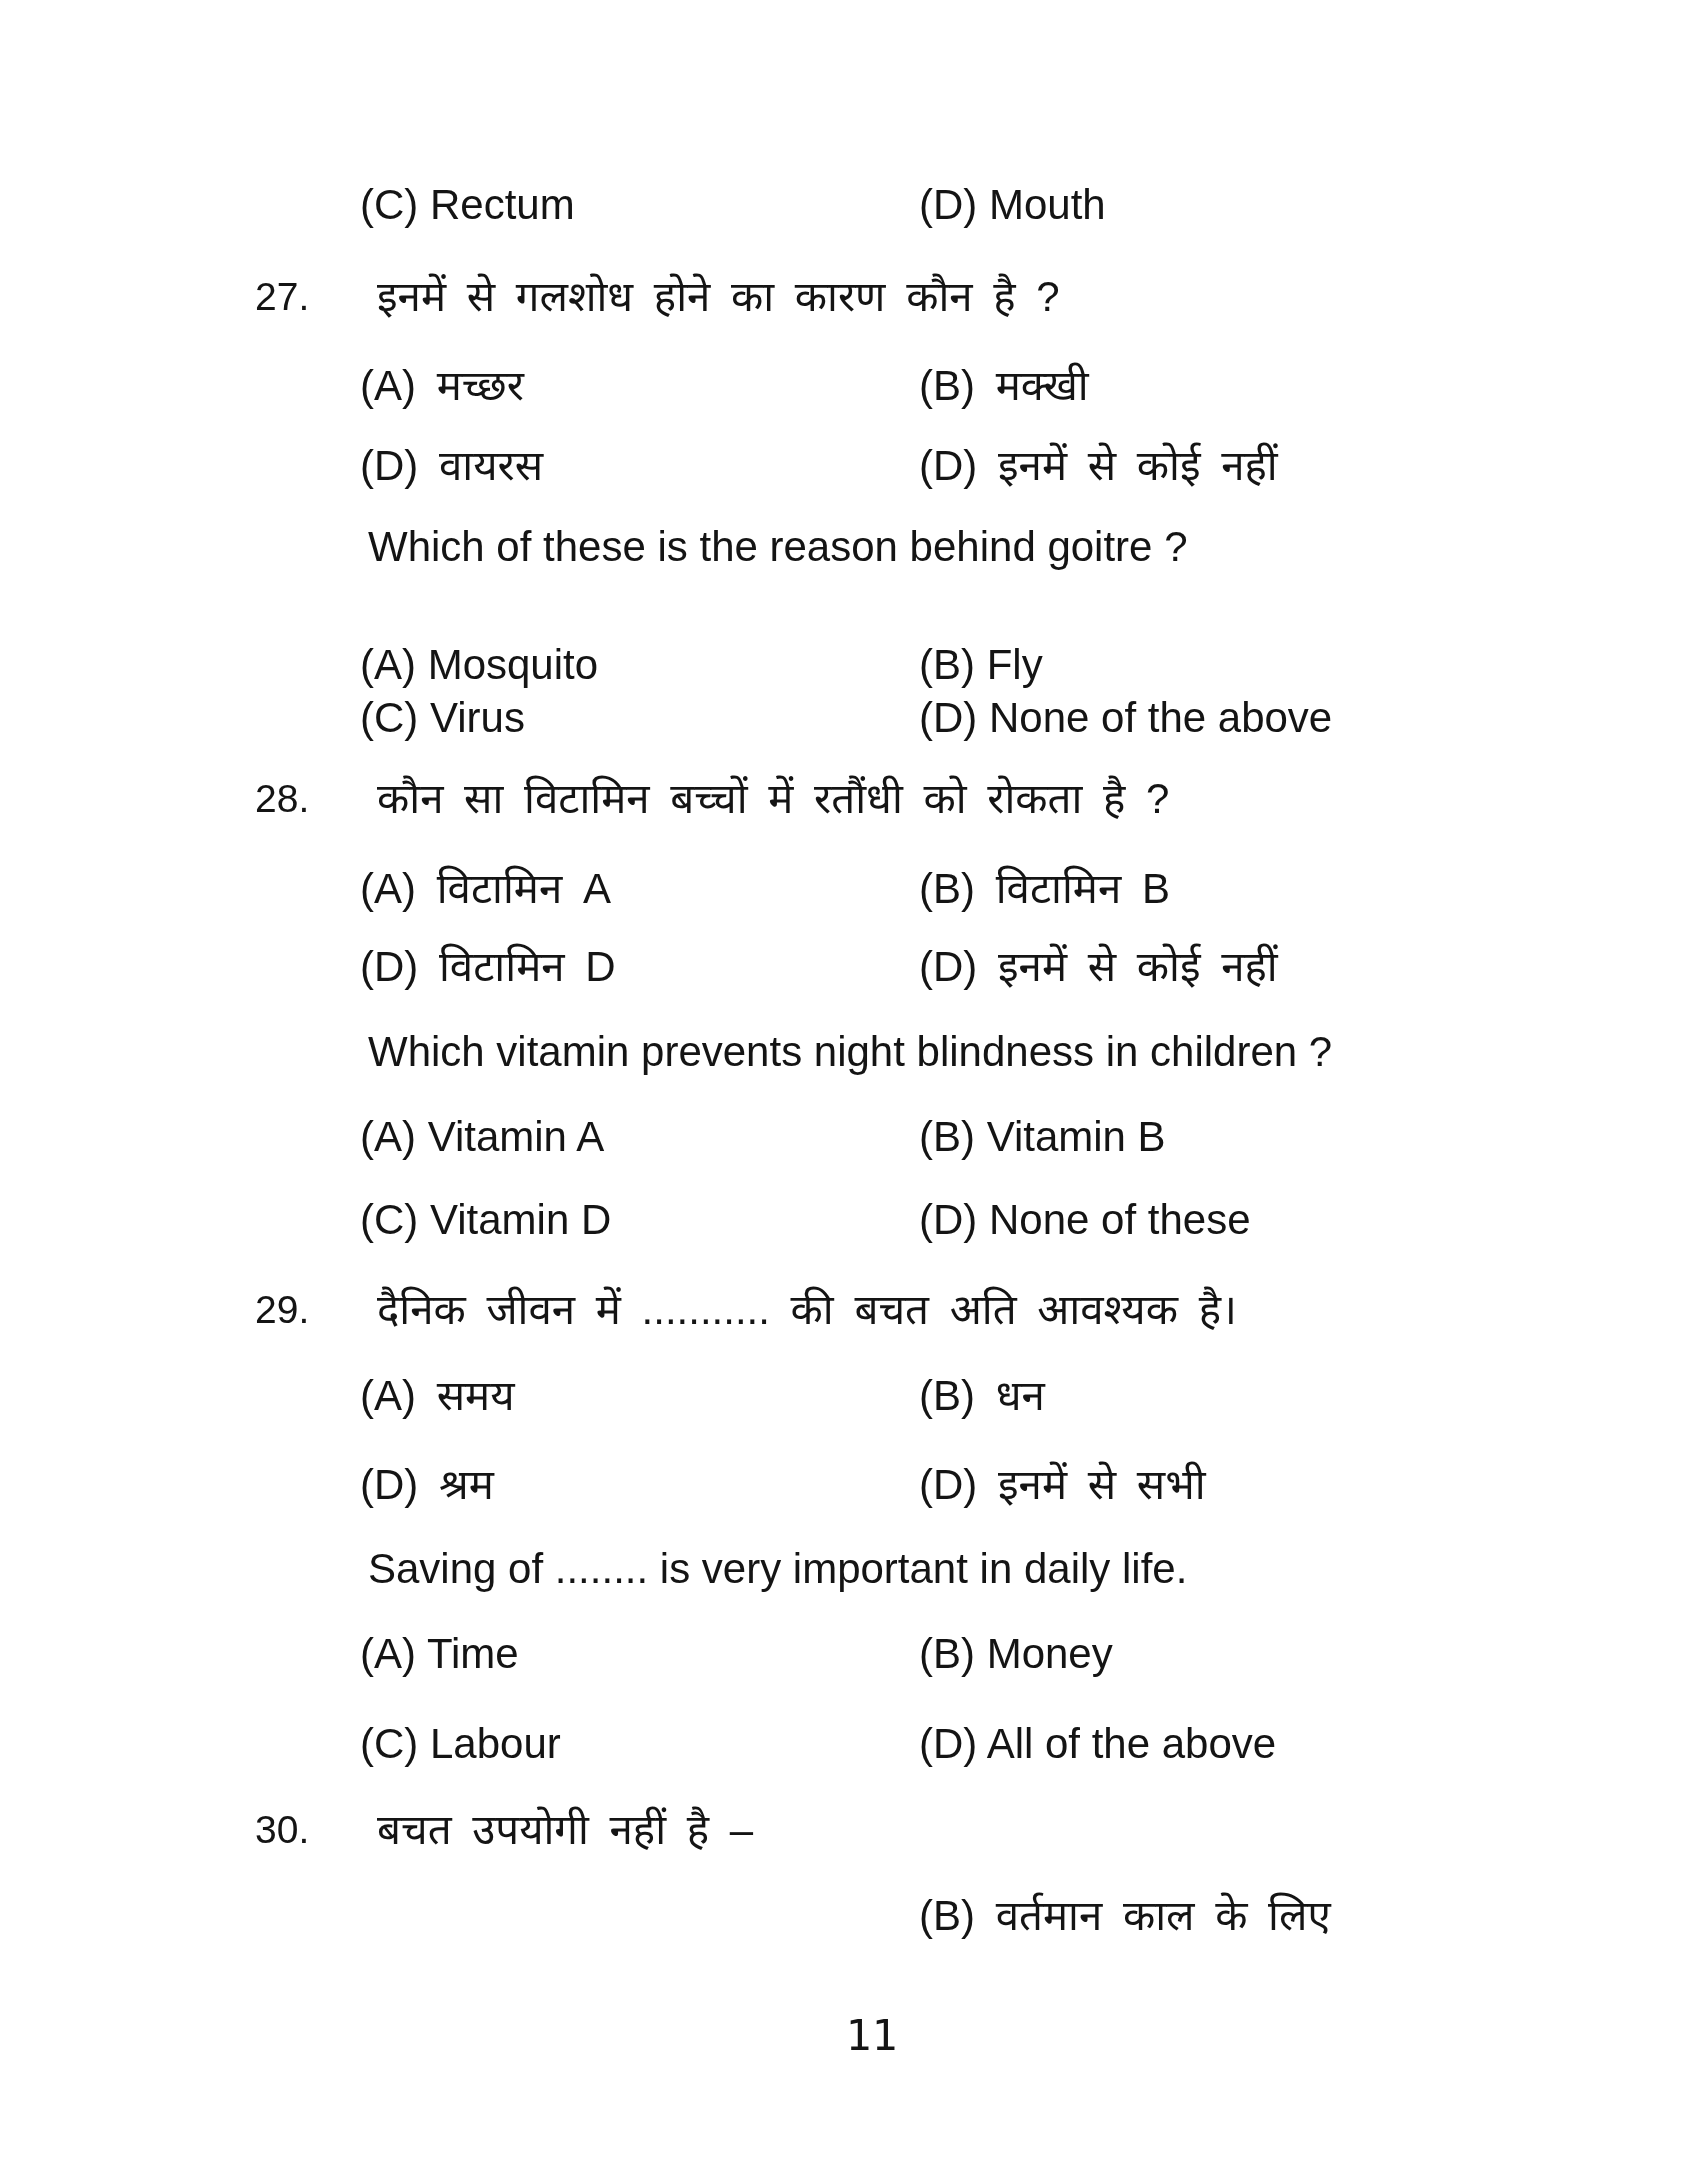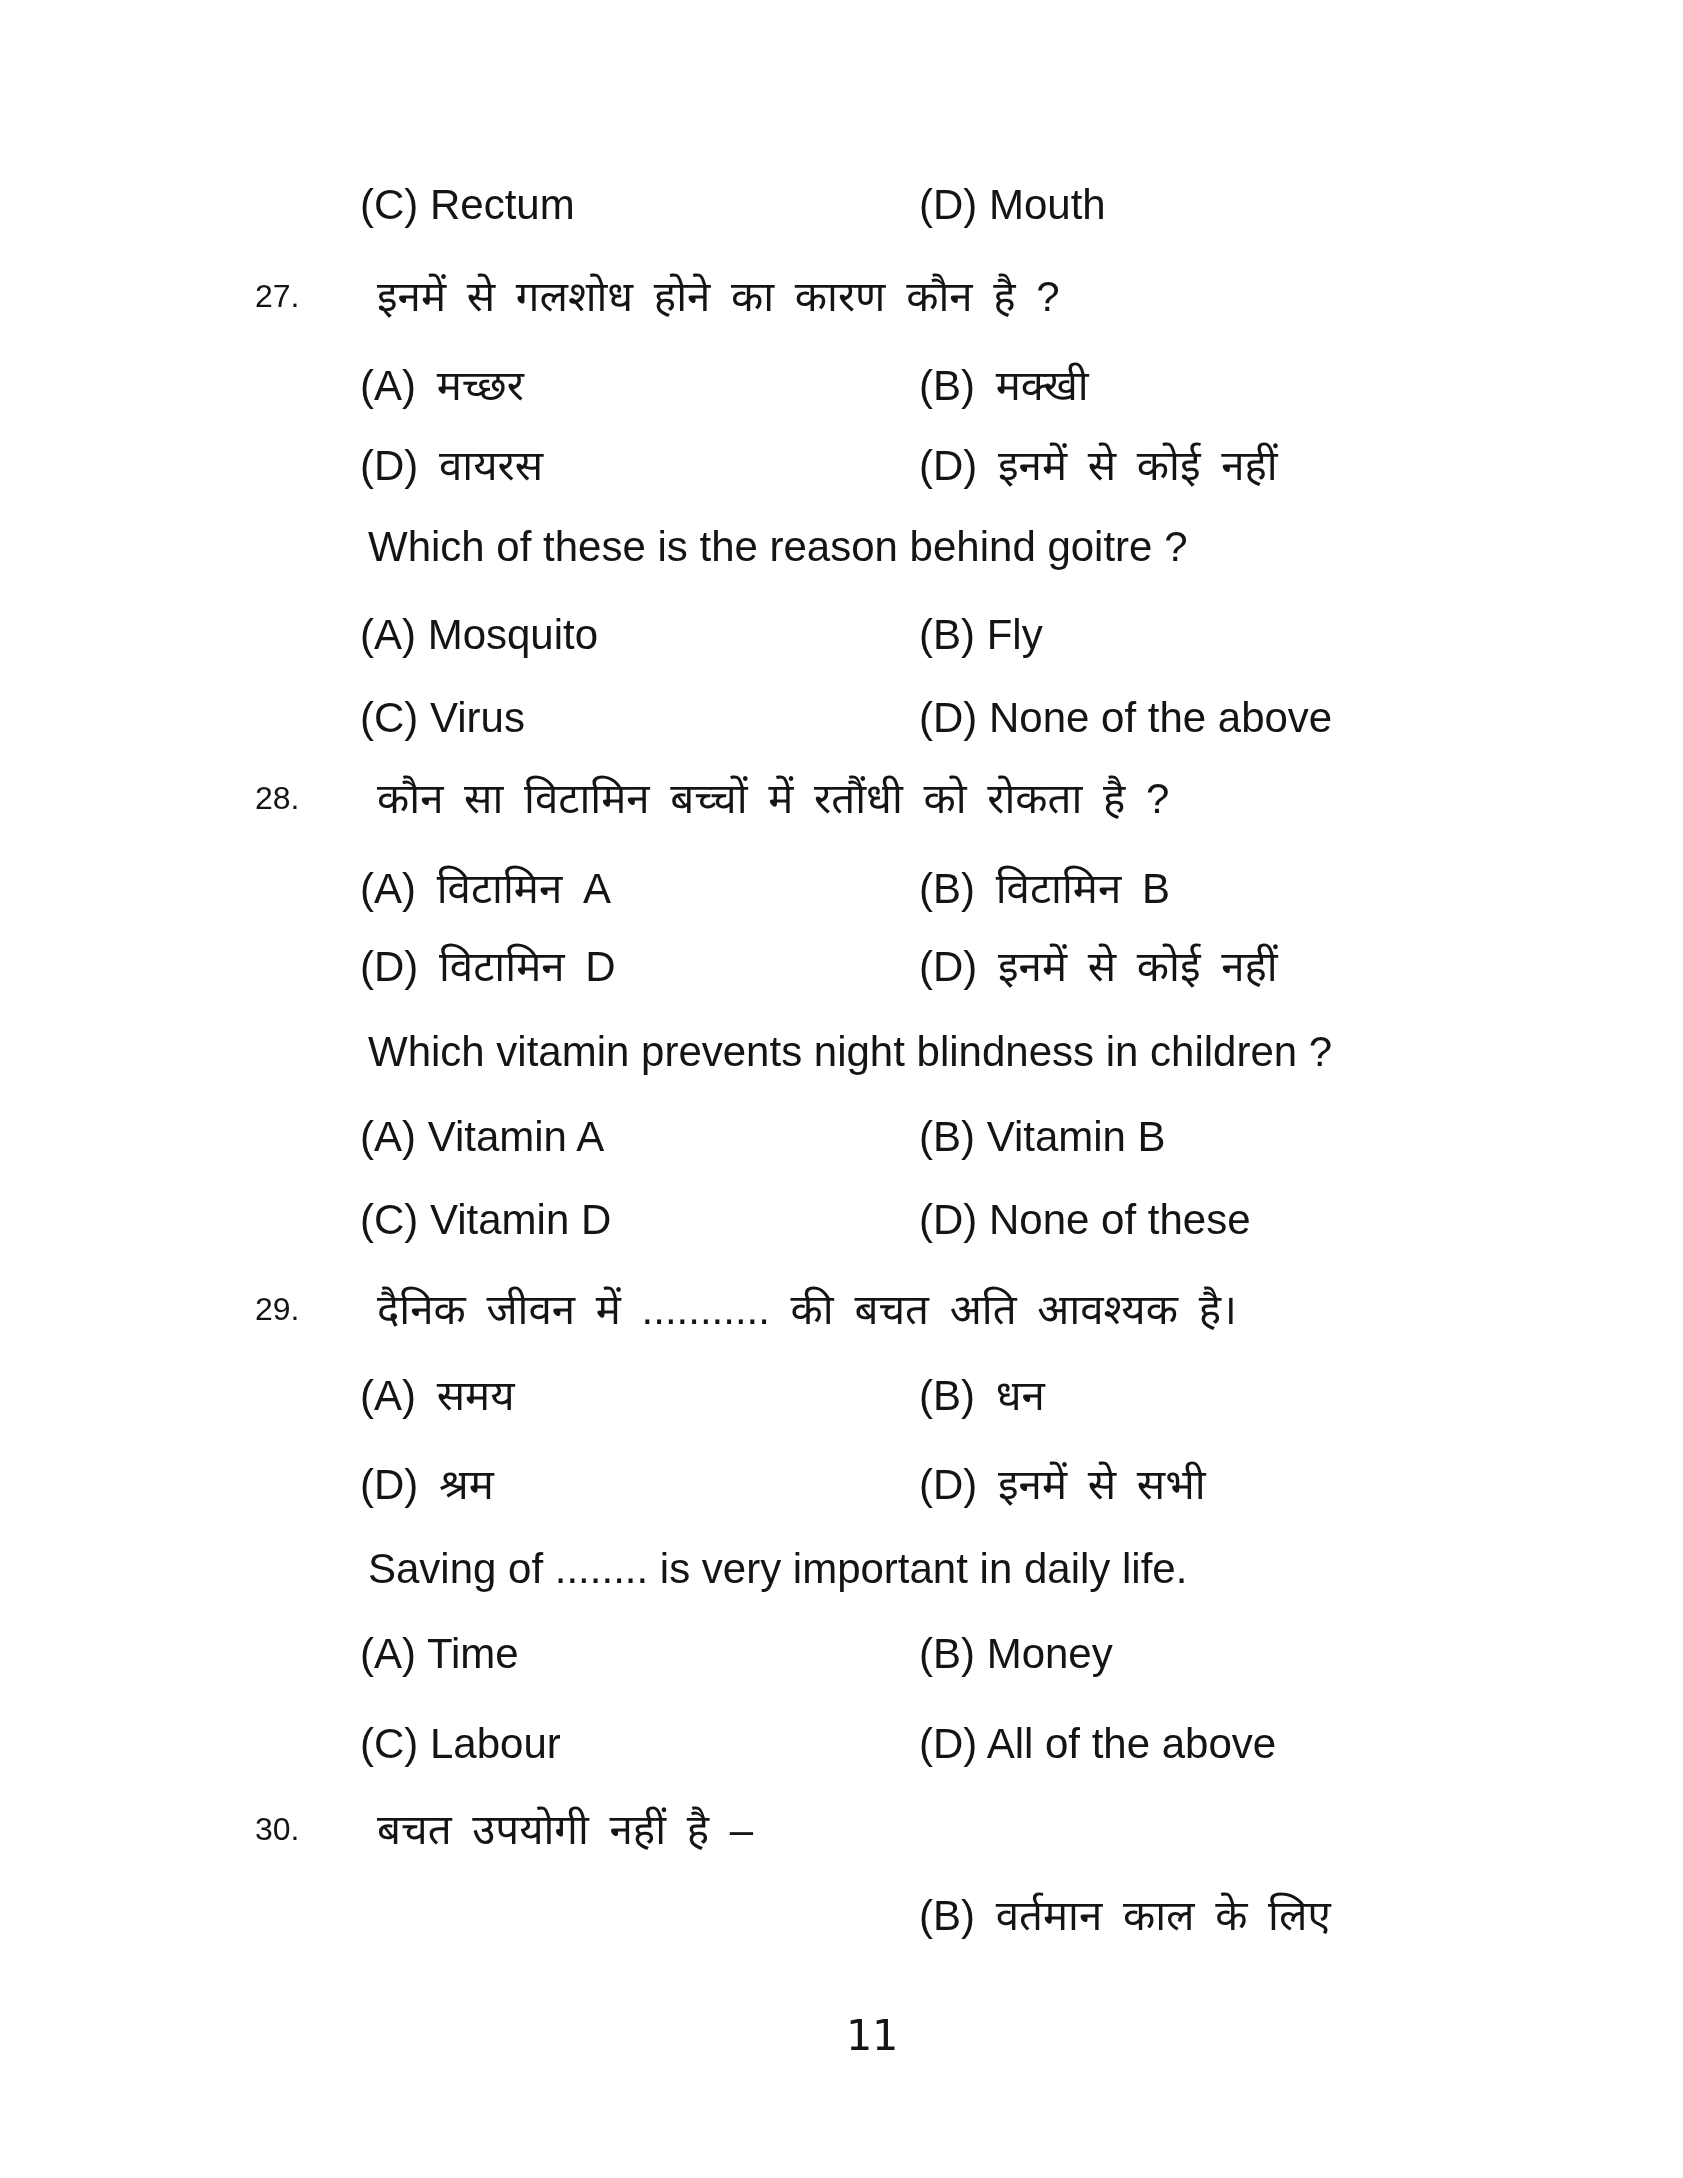--- a/index.html
+++ b/index.html
@@ -32,21 +32,21 @@
     text-align: center;
   }
   .colB {
     position: absolute;
     left: 919px;
   }
   
   .qnum {
     position: absolute;
     left: 255px;
-    font-size: 32px;
+    font-size: 39px;
   }
   .qtext-hi {
     position: absolute;
     left: 345px;
     margin-left: 32px;
   }
   
   .qtext-en {
     position: absolute;
     left: 368px;
@@ -84,21 +84,21 @@
     <span class="colB">(B) मक्खी</span>
   </div>
   <div class="row hi" style="top:440px">
     <span class="colA">(D) वायरस</span>
     <span class="colB">(D) इनमें से कोई नहीं</span>
   </div>
 
   <div class="row" style="top:521px">
     <span class="qtext-en">Which of these is the reason behind goitre ?</span>
   </div>
-  <div class="row" style="top:609px">
+  <div class="row" style="top:639px">
     <span class="colA">(A) Mosquito</span>
     <span class="colB">(B) Fly</span>
   </div>
   <div class="row" style="top:692px">
     <span class="colA">(C) Virus</span>
     <span class="colB">(D) None of the above</span>
   </div>
 
   <div class="row" style="top:773px">
     <span class="qnum">28.</span>

